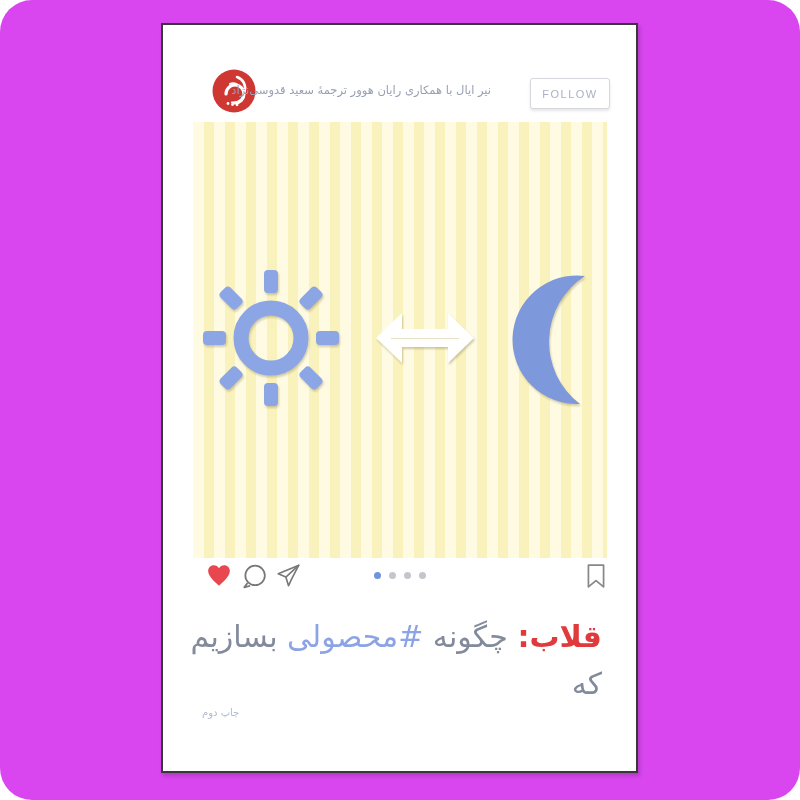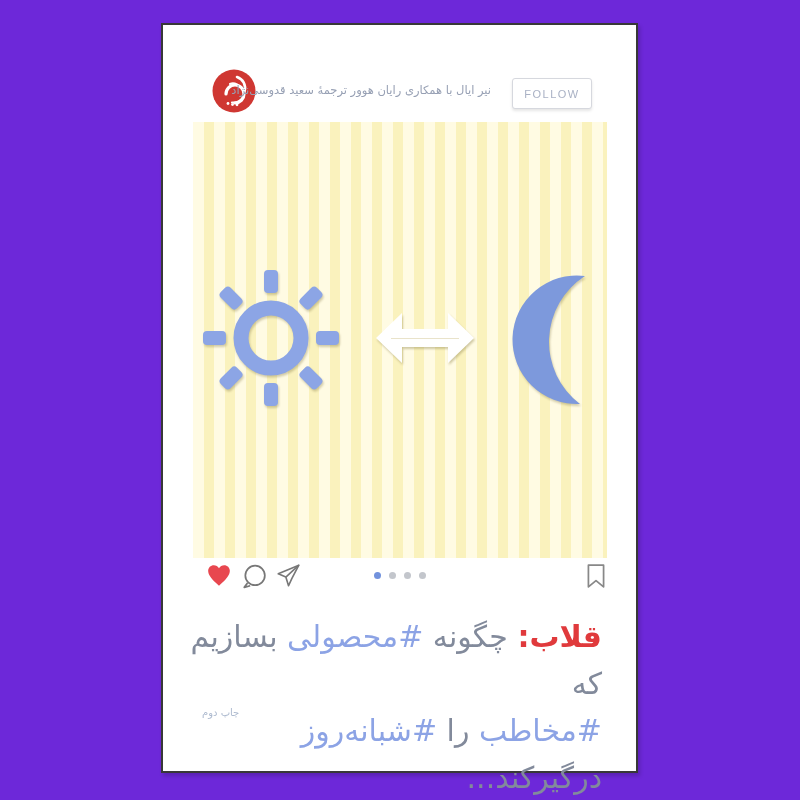--- a/index.html
+++ b/index.html
@@ -1,27 +1,27 @@
 <!DOCTYPE html>
 <html><head>
 <meta charset="utf-8">
 <style>
   html,body{margin:0;padding:0;width:800px;height:800px;background:#ffffff;overflow:hidden;}
   *{box-sizing:border-box;}
-  .stage{position:relative;width:800px;height:800px;background:#6d28d9;font-family:"DejaVu Sans",sans-serif;}
+  .stage{position:relative;width:800px;height:800px;background:#d946ef;font-family:"DejaVu Sans",sans-serif;border-radius:32px;}
 
   
   .cover{position:absolute;left:161px;top:23px;width:477px;height:750px;background:#ffffff;
          border:2px solid #383838;box-shadow:2px 3px 4px rgba(0,0,0,.18);}
 
   
   .logo{position:absolute;left:48px;top:43px;width:46px;height:46px;cursor:pointer;}
   .byline{position:absolute;left:100px;top:57px;width:228px;text-align:center;direction:rtl;
           font-size:11.5px;line-height:16px;color:#97a0b4;white-space:nowrap;}
-  .follow-btn{position:absolute;left:349px;top:53px;width:80px;height:31px;background:#ffffff;
+  .follow-btn{position:absolute;left:367px;top:53px;width:80px;height:31px;background:#ffffff;
           border:1px solid #d6d8de;border-radius:3px;color:#a9b1c4;font-family:"Liberation Sans","DejaVu Sans",sans-serif;
           font-size:11px;letter-spacing:1.5px;box-shadow:0 2px 3px rgba(0,0,0,.10);cursor:pointer;}
 
   
   .photo{position:absolute;left:30px;top:97px;width:414px;height:436px;
          background:repeating-linear-gradient(to right,#fffbe3 0px,#fffbe3 11px,#faf2bd 11px,#faf2bd 21px);}
   .sun{position:absolute;left:8px;top:146px;width:140px;height:140px;filter:drop-shadow(1px 2px 1px rgba(125,115,60,.35));}
   .arrow{position:absolute;left:182px;top:184px;width:100px;height:64px;filter:drop-shadow(1px 2px 1px rgba(150,140,85,.45));}
   .moon{position:absolute;left:318px;top:150px;width:92px;height:138px;filter:drop-shadow(1px 2px 1px rgba(125,115,60,.35));}
 
@@ -132,21 +132,18 @@
         <svg viewBox="0 0 24 24" fill="none" stroke="#888888" stroke-width="1.6" stroke-linejoin="round">
           <path d="M5 2 h14 v20 l-7-5.8 L5 22 Z"></path>
         </svg>
       </div>
     </div>
 
     <div class="caption">
       <div>
         <span class="seg-red">قلاب:</span><span class="seg-plain"> چگونه </span><span class="seg-blue">#محصولی</span><span class="seg-plain"> بسازیم که</span>
       </div>
-      <div>
-        <span class="seg-blue">#مخاطب</span><span class="seg-plain"> را </span><span class="seg-blue">#شبانه‌روز</span><span class="seg-plain"> درگیرکند...</span>
-      </div>
     </div>
 
     <div class="edition">چاپ دوم</div>
 
   </div>
 </div>
 
 </body></html>

